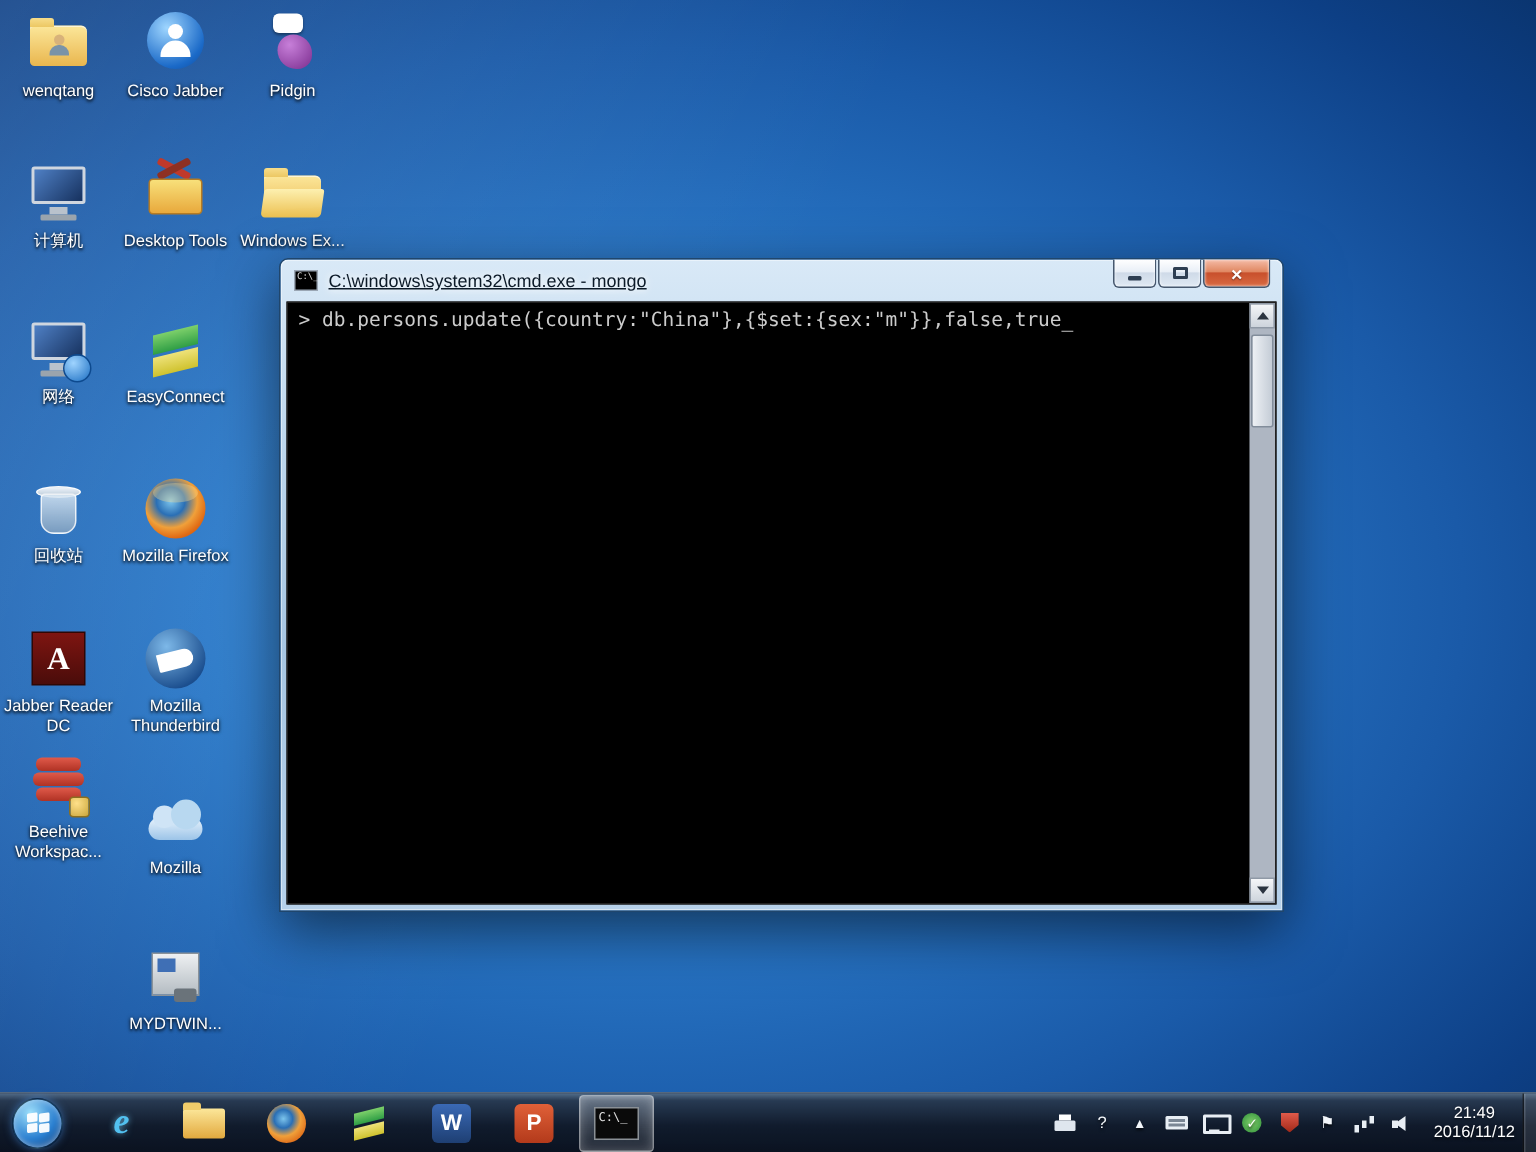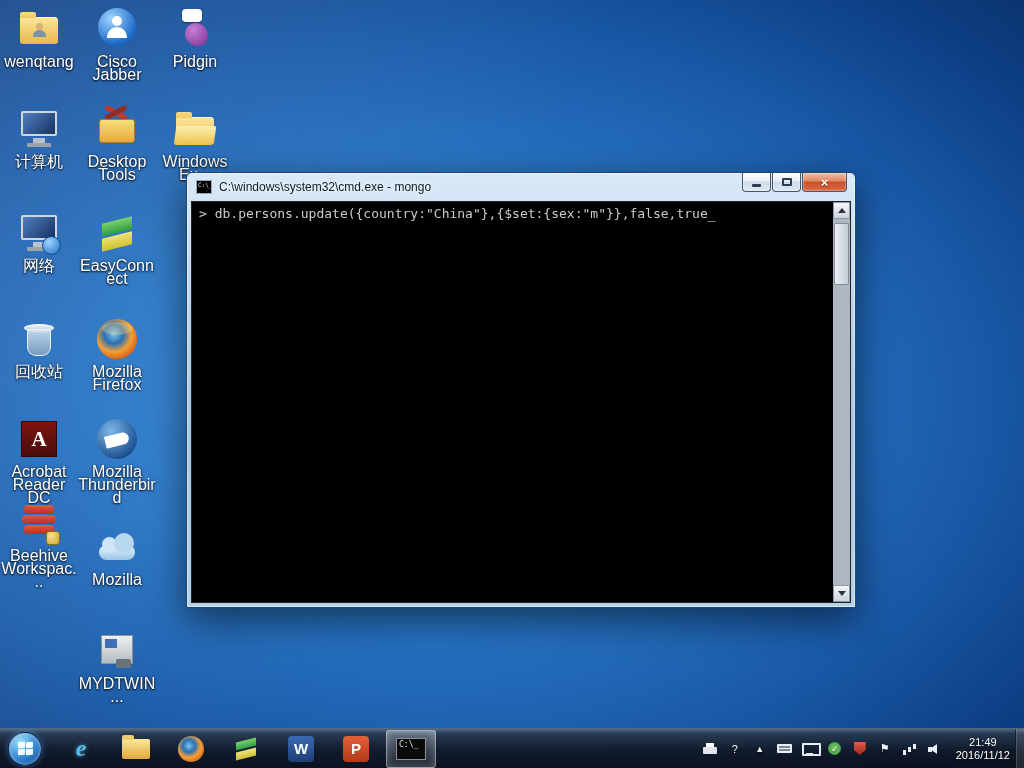--- a/index.html
+++ b/index.html
@@ -9,21 +9,21 @@
   .screen {
     position:relative; width:1024px; height:768px; overflow:hidden;
     background:
       linear-gradient(115deg, rgba(255,255,255,.10), rgba(255,255,255,0) 45%),
       radial-gradient(ellipse at 42% 52%, #3e93dd 0%, #2a79c9 35%, #1a5aa8 65%, #0d3f85 88%, #0a3570 100%);
   }
 
   
   .cell { position:absolute; width:78px; text-align:center; z-index:2; cursor:default; }
   .art  { position:relative; width:46px; height:46px; margin:0 auto 3px; }
-  .lbl  { font-size:16px; line-height:13px; color:#fff; text-shadow:0 1px 2px rgba(0,0,0,.85), 0 0 3px rgba(0,0,0,.6); word-wrap:break-word; }
+  .lbl  { font-size:11px; line-height:13px; color:#fff; text-shadow:0 1px 2px rgba(0,0,0,.85), 0 0 3px rgba(0,0,0,.6); word-wrap:break-word; }
 
   .folder{position:absolute;left:4px;top:11px;width:38px;height:27px;background:linear-gradient(#fce79a,#e9b64e);border-radius:2px 4px 3px 3px;box-shadow:inset 0 1px 0 rgba(255,255,255,.6);}
   .folder:before{content:"";position:absolute;top:-5px;left:0;width:16px;height:6px;background:linear-gradient(#f7dd8a,#ecc763);border-radius:2px 2px 0 0;}
   .folder-front{position:absolute;left:3px;top:20px;width:40px;height:19px;background:linear-gradient(#fdf0b0,#ecc050);border-radius:2px 2px 3px 3px;transform:skewX(-8deg);}
   .fperson{position:absolute;left:17px;top:17px;width:13px;height:15px;}
   .fperson:before{content:"";position:absolute;left:3px;top:0;width:7px;height:7px;border-radius:50%;background:#d8b27a;}
   .fperson:after{content:"";position:absolute;left:0;top:7px;width:13px;height:7px;border-radius:6px 6px 0 0;background:#7a93a8;}
 
   .mon-scr{position:absolute;left:5px;top:5px;width:36px;height:25px;background:linear-gradient(135deg,#4f80c5,#16315e);border:2px solid #cfd6df;border-radius:2px;}
   .mon-stand{position:absolute;left:17px;top:32px;width:12px;height:5px;background:#b9c2cc;}
@@ -77,21 +77,21 @@
   
   .window{
     position:absolute; left:186px; top:172px; width:670px; height:436px; z-index:5;
     background:linear-gradient(180deg,#d9e9f7 0%,#bcd6ec 30%,#a7c6e2 60%,#b6d1ea 100%);
     border:1px solid #20466c; border-radius:6px 6px 0 0;
     box-shadow:0 0 0 1px rgba(255,255,255,.45) inset, 0 12px 38px rgba(0,0,0,.55);
   }
   .titlebar{position:relative;height:28px;display:flex;align-items:center;padding-left:9px;}
   .t-icon{width:16px;height:14px;background:#000;border:1px solid #9aa6b4;flex:0 0 auto;position:relative;}
   .t-icon:after{content:"C:\\_";position:absolute;left:1px;top:0;font:6px "DejaVu Sans Mono",monospace;color:#ddd;}
-  .t-text{margin-left:7px;font-size:12px;color:#0c1a28;text-shadow:0 0 4px rgba(255,255,255,.95),0 0 8px rgba(255,255,255,.8);white-space:nowrap;}
+  .t-text{margin-left:7px;font-size:12px;color:#0c1a28;text-shadow:0 0 4px rgba(255,255,255,.95),0 0 8px rgba(255,255,255,.8);white-space:nowrap;text-decoration:underline;}
   .wbtns{position:absolute;right:8px;top:0;display:flex;}
   .wbtn{width:29px;height:19px;border:1px solid #47586e;border-top:none;border-radius:0 0 4px 4px;background:linear-gradient(180deg,#ffffff,#e9eff7 45%,#cfdae8 50%,#dfe9f3);display:flex;align-items:center;justify-content:center;margin-left:1px;box-shadow:inset 0 0 2px #fff;cursor:pointer;}
   .wbtn.close{width:45px;background:linear-gradient(180deg,#f5bca8,#e08862 45%,#c8502c 50%,#d96a42);}
   .g-min{width:9px;height:3px;background:#2e3e52;margin-top:6px;border-radius:1px;}
   .g-max{width:10px;height:8px;border:2px solid #2e3e52;border-radius:1px;}
   .g-close{color:#fff;font-size:13px;font-weight:bold;text-shadow:0 1px 1px rgba(0,0,0,.5);line-height:1;}
   .console{position:absolute;left:4px;right:4px;top:28px;bottom:4px;background:#000;border:1px solid #222;}
   .con-line{position:absolute;left:7px;top:4px;font-family:"DejaVu Sans Mono",monospace;font-size:13px;color:#cccccc;white-space:pre;}
   .con-cursor{display:inline-block;transform:translateY(1px);color:#e8e8e8;}
   .sbar{position:absolute;right:0;top:0;bottom:0;width:17px;background:#aeb6c2;}
@@ -183,21 +183,21 @@
     <div class="art">
         <div class="bin-lid"></div>
         <div class="bin-body"></div>
       </div>
     <div class="lbl">回收站</div>
   </div>
   <div class="cell" style="left:0;top:416px">
     <div class="art">
         <div class="acrobat"></div>
       </div>
-    <div class="lbl">Acrobat Reader DC</div>
+    <div class="lbl">Jabber Reader DC</div>
   </div>
   <div class="cell" style="left:0;top:500px">
     <div class="art">
         <div class="bee b1"></div>
         <div class="bee b2"></div>
         <div class="bee b3"></div>
         <div class="bee-badge"></div>
       </div>
     <div class="lbl">Beehive Workspac...</div>
   </div>

